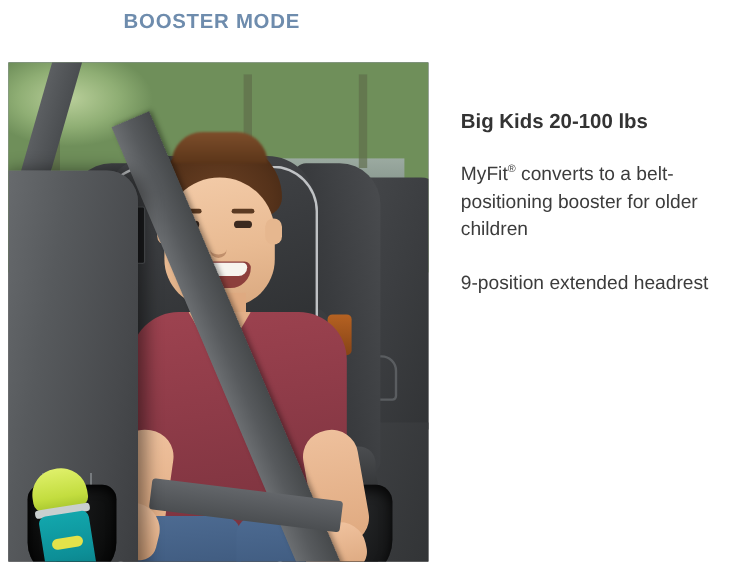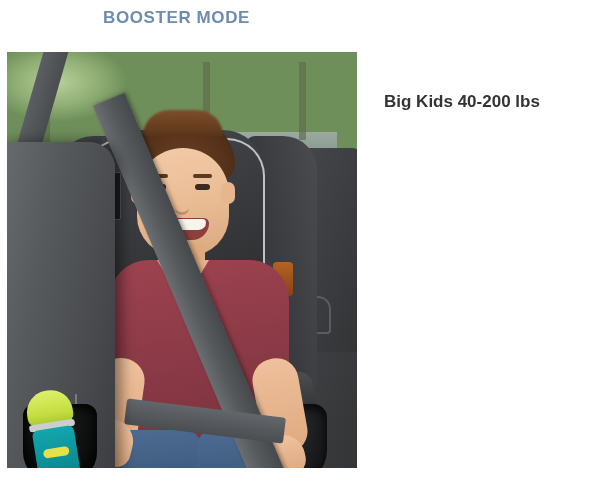--- a/index.html
+++ b/index.html
@@ -564,19 +564,21 @@
         <div class="cup-ring"></div>
         <div class="cup-body">
           <div class="cup-logo"></div>
         </div>
       </div>
 
     </div>
   </div>
 
   <div class="copy">
-    <h2 class="copy-heading">Big Kids 40-200 lbs</h2>
-
-
+    <h2 class="copy-heading">Big Kids 20-100 lbs</h2>
+
+    <p class="copy-para"><span>MyFit</span><span class="reg">®</span><span> converts to a belt-positioning booster for older children</span></p>
+
+    <p class="copy-para">9-position extended headrest</p>
 
   </div>
 
 </div>
 
 </body></html>

